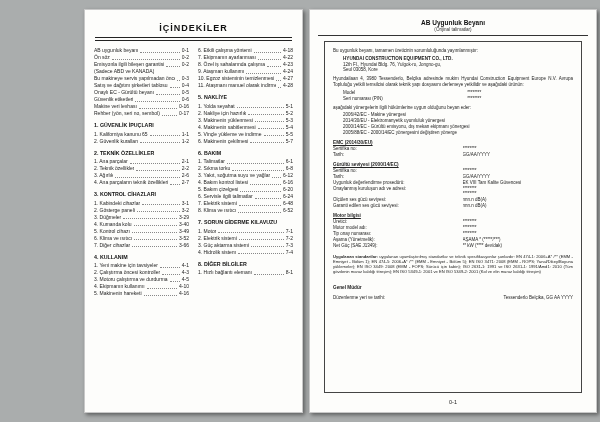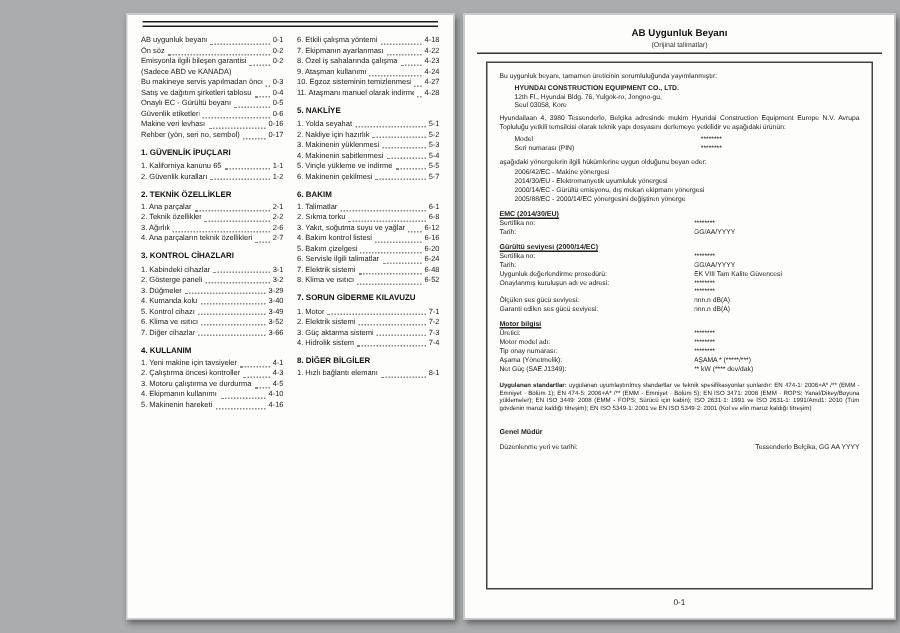--- a/index.html
+++ b/index.html
@@ -63,20 +63,21 @@
     position:absolute;bottom:7px;left:0;right:0;
     text-align:center;font-size:5.5px;color:#222;
   }
 </style>
 </head>
 <body>
 
 <div class="canvas">
 
   <div class="page page-left">
+    <div class="toc-title">İÇİNDEKİLER</div>
     <div class="title-rule"></div>
     <div class="toc-columns">
       <div class="toc-col">
           <div class="toc-line">
             <span class="toc-label">AB uygunluk beyanı</span>
             <span class="toc-dots"></span>
             <span class="toc-page-num">0-1</span>
           </div>
           <div class="toc-line">
             <span class="toc-label">Ön söz</span>

